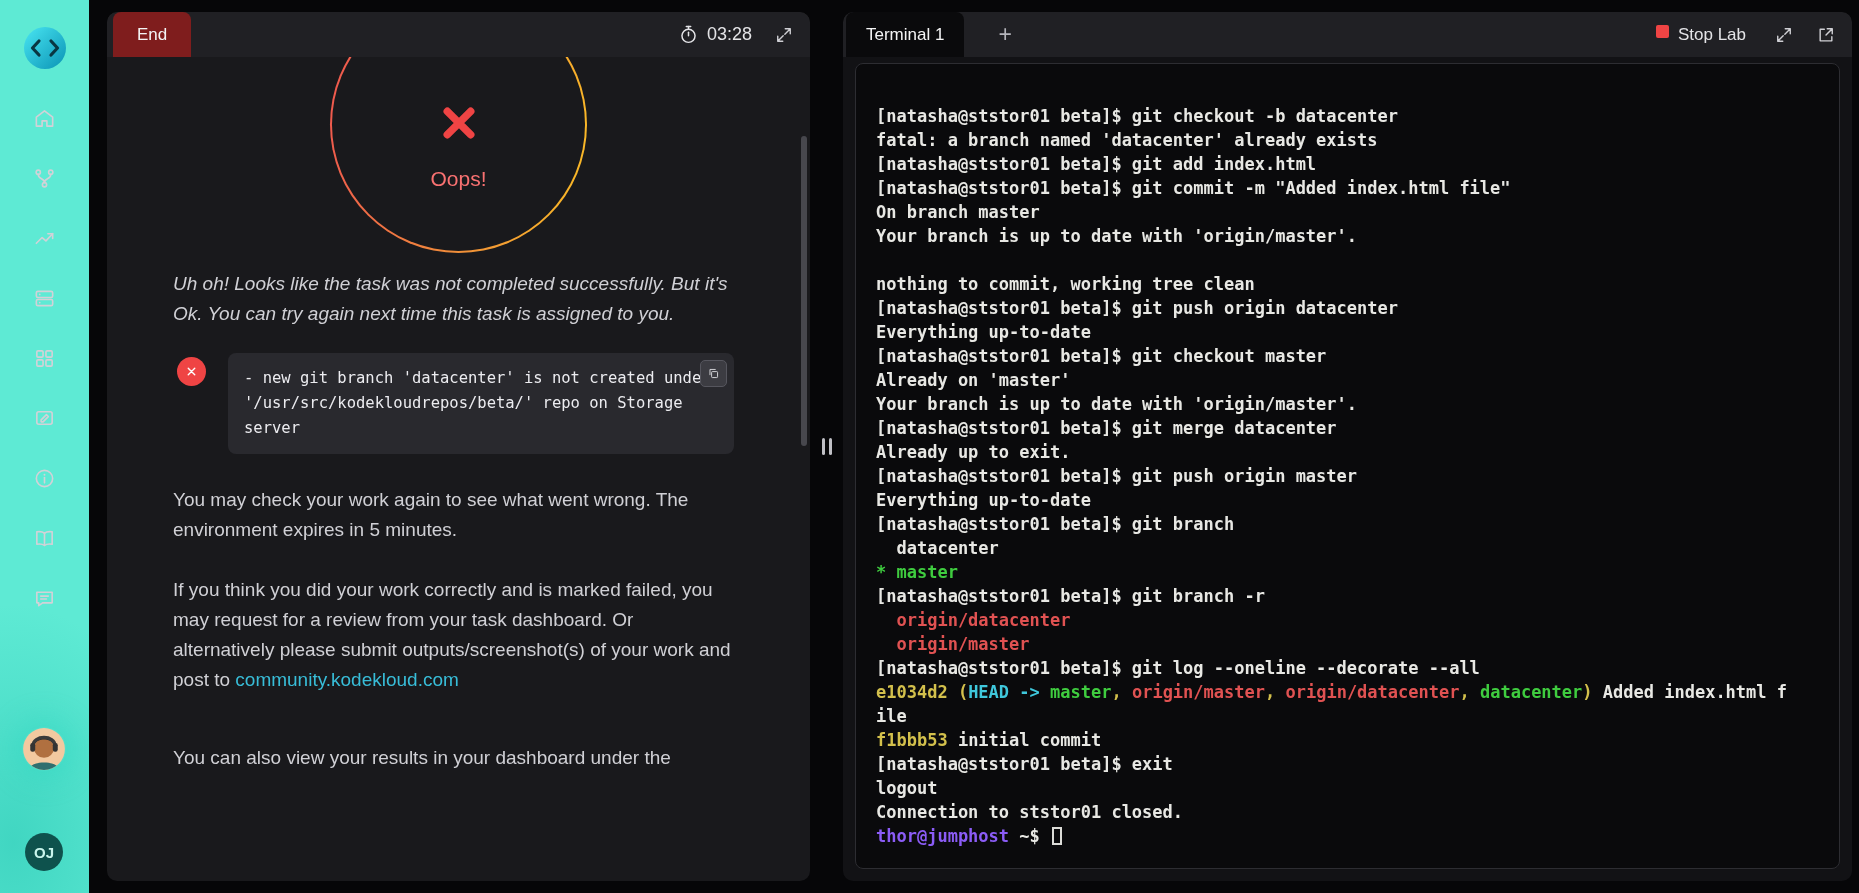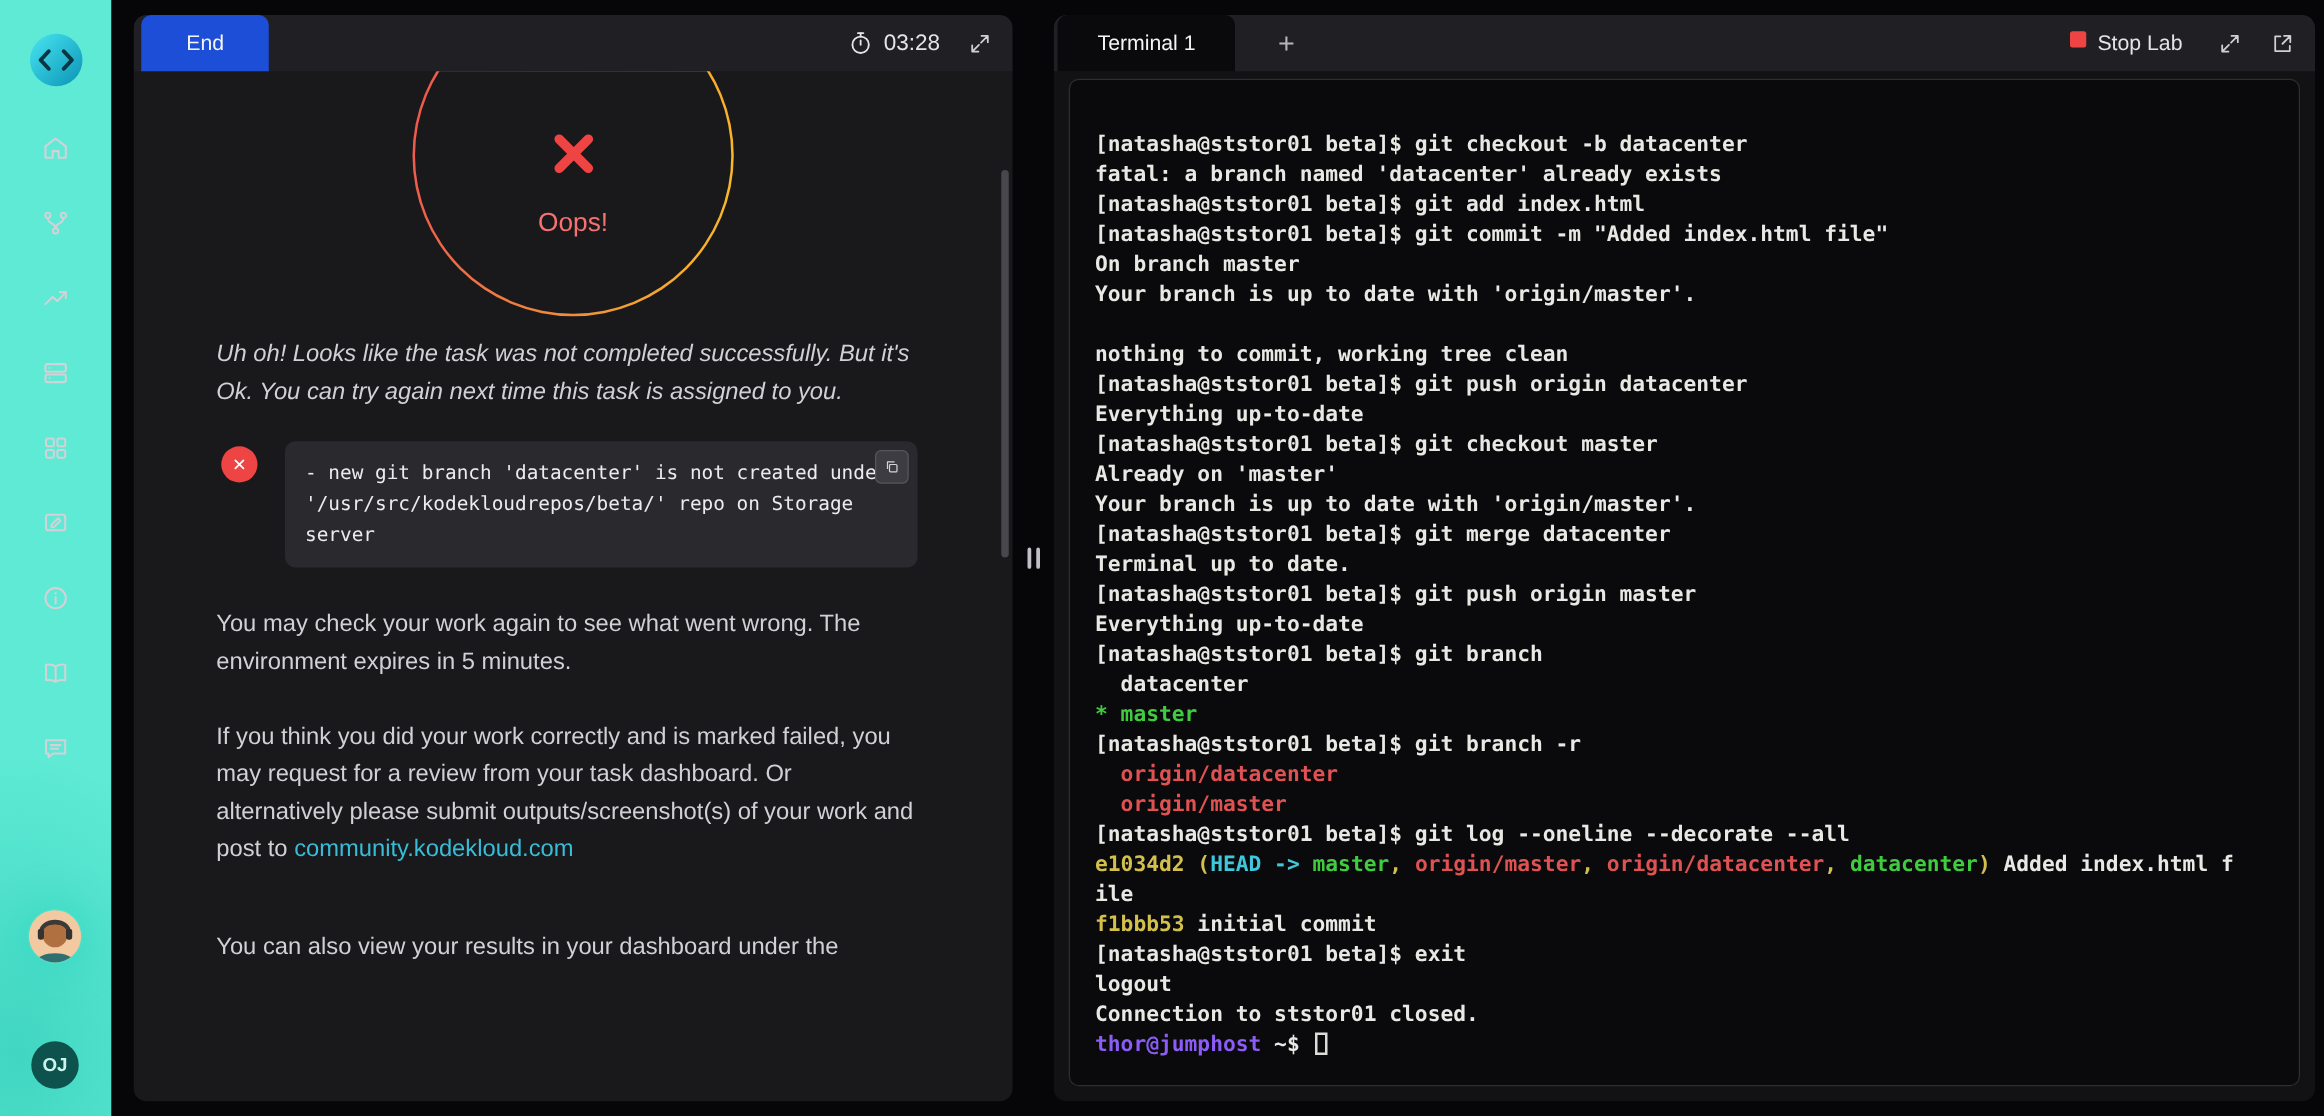--- a/index.html
+++ b/index.html
@@ -18,22 +18,22 @@
   .nav-btn { width:89px; height:60px; display:flex; align-items:center; justify-content:center;
     background:none; border:none; color:#d2d2d7; cursor:pointer; }
   .avatar { position:absolute; z-index:2; top:727px; left:22px; width:44px; height:44px; border-radius:50%;
     box-shadow:0 0 26px 9px rgba(45,212,191,.38); background:none; border:none; padding:0; cursor:pointer; }
   .user-badge { position:absolute; z-index:2; top:833px; left:25px; width:38px; height:38px; border-radius:50%;
     background:#0e524d; color:#c9f5ec; display:flex; align-items:center; justify-content:center;
     font-size:15px; font-weight:700; border:none; cursor:pointer; }
 
   
   .panel-header { display:flex; align-items:center; height:45px; background:#202024; border-radius:10px 10px 0 0; }
-  .tab { display:flex; align-items:center; height:45px; padding:0 36px; font-size:17px; color:#f4f4f5;
-    background:#1d4ed8; border:none; border-radius:8px 8px 0 0; margin-left:6px; cursor:pointer; }
+  .tab { display:flex; align-items:center; height:45px; padding:0 24px; font-size:17px; color:#f4f4f5;
+    background:#7f1d1d; border:none; border-radius:8px 8px 0 0; margin-left:6px; cursor:pointer; }
   .header-right { margin-left:auto; display:flex; align-items:center; gap:22px; padding-right:16px; color:#d4d4d8; }
   .icon-btn { background:none; border:none; color:#cfcfd4; padding:0; display:flex; cursor:pointer; }
   .timer { display:flex; align-items:center; gap:8px; font-size:18px; color:#e4e4e7; }
 
   
   .left-panel { position:absolute; left:107px; top:12px; width:703px; height:869px; background:#19191c; border-radius:10px; overflow:hidden; }
   .panel-body { height:824px; overflow:hidden; padding-left:66px; }
   .oops-circle { width:257px; height:257px; border-radius:50%; padding:2px; margin:-61px 0 0 157px;
     background:linear-gradient(100deg,#ef5350,#f08c3a 55%,#fbbf24); }
   .oops-inner { width:100%; height:100%; border-radius:50%; background:#19191c; display:flex; flex-direction:column;
@@ -55,21 +55,21 @@
     border:1px solid #56565e; border-radius:5px; color:#d4d4d8; display:flex; align-items:center; justify-content:center; cursor:pointer; }
   .scroll-thumb { position:absolute; right:3px; top:124px; width:6px; height:310px; background:#47474d; border-radius:3px; cursor:pointer; }
 
   
   .divider { position:absolute; left:810px; top:0; width:33px; height:893px; display:flex; align-items:center;
     justify-content:center; gap:4px; cursor:col-resize; }
   .grip { width:3px; height:17px; background:#bfbfc5; border-radius:2px; }
 
   
   .right-panel { position:absolute; left:843px; top:12px; width:1009px; height:869px; background:#121215; border-radius:10px; overflow:hidden; }
-  .right-panel .tab { padding:0 32px; margin-left:3px; background:#0a0a0c; }
+  .right-panel .tab { padding:0 20px; margin-left:3px; background:#0a0a0c; }
   .plus-btn { background:none; border:none; color:#b4b4ba; font-size:23px; line-height:1; margin-left:26px; cursor:pointer; padding:4px 8px; }
   .stop-lab { display:flex; gap:9px; font-size:17px; color:#e4e4e7; background:none; border:none; cursor:pointer; }
   .red-square { width:13px; height:13px; background:#ef4444; border-radius:2px; display:inline-block; }
   .terminal { margin:6px 12px 12px; height:806px; background:#0a0a0c; border:1px solid #2d2d32; border-radius:8px;
     padding:40px 20px; overflow:hidden; font:700 17px/24px "DejaVu Sans Mono", monospace; color:#e8e8e4; cursor:text; }
   .term-line { white-space:pre; min-height:24px; }
   .term-cursor { display:inline-block; width:10px; height:18px; border:2px solid #dcdcd8; vertical-align:-3px; margin-left:2px; }
 </style>
 </head>
 <body>
@@ -276,21 +276,21 @@
         <div class="term-line"><span>On branch master</span></div>
         <div class="term-line"><span>Your branch is up to date with 'origin/master'.</span></div>
         <div class="term-line"><span></span></div>
         <div class="term-line"><span>nothing to commit, working tree clean</span></div>
         <div class="term-line"><span>[natasha@ststor01 beta]$ git push origin datacenter</span></div>
         <div class="term-line"><span>Everything up-to-date</span></div>
         <div class="term-line"><span>[natasha@ststor01 beta]$ git checkout master</span></div>
         <div class="term-line"><span>Already on 'master'</span></div>
         <div class="term-line"><span>Your branch is up to date with 'origin/master'.</span></div>
         <div class="term-line"><span>[natasha@ststor01 beta]$ git merge datacenter</span></div>
-        <div class="term-line"><span>Terminal up to date.</span></div>
+        <div class="term-line"><span>Already up to exit.</span></div>
         <div class="term-line"><span>[natasha@ststor01 beta]$ git push origin master</span></div>
         <div class="term-line"><span>Everything up-to-date</span></div>
         <div class="term-line"><span>[natasha@ststor01 beta]$ git branch</span></div>
         <div class="term-line"><span>  datacenter</span></div>
         <div class="term-line"><span style="color: rgb(63, 204, 63);">* master</span></div>
         <div class="term-line"><span>[natasha@ststor01 beta]$ git branch -r</span></div>
         <div class="term-line"><span style="color: rgb(224, 82, 82);">  origin/datacenter</span></div>
         <div class="term-line"><span style="color: rgb(224, 82, 82);">  origin/master</span></div>
         <div class="term-line"><span>[natasha@ststor01 beta]$ git log --oneline --decorate --all</span></div>
         <div class="term-line"><span style="color: rgb(211, 192, 76);">e1034d2 (</span><span style="color: rgb(63, 200, 220);">HEAD -&gt; </span><span style="color: rgb(63, 204, 63);">master</span><span style="color: rgb(211, 192, 76);">, </span><span style="color: rgb(224, 82, 82);">origin/master</span><span style="color: rgb(211, 192, 76);">, </span><span style="color: rgb(224, 82, 82);">origin/datacenter</span><span style="color: rgb(211, 192, 76);">, </span><span style="color: rgb(63, 204, 63);">datacenter</span><span style="color: rgb(211, 192, 76);">)</span><span> Added index.html f</span></div>

